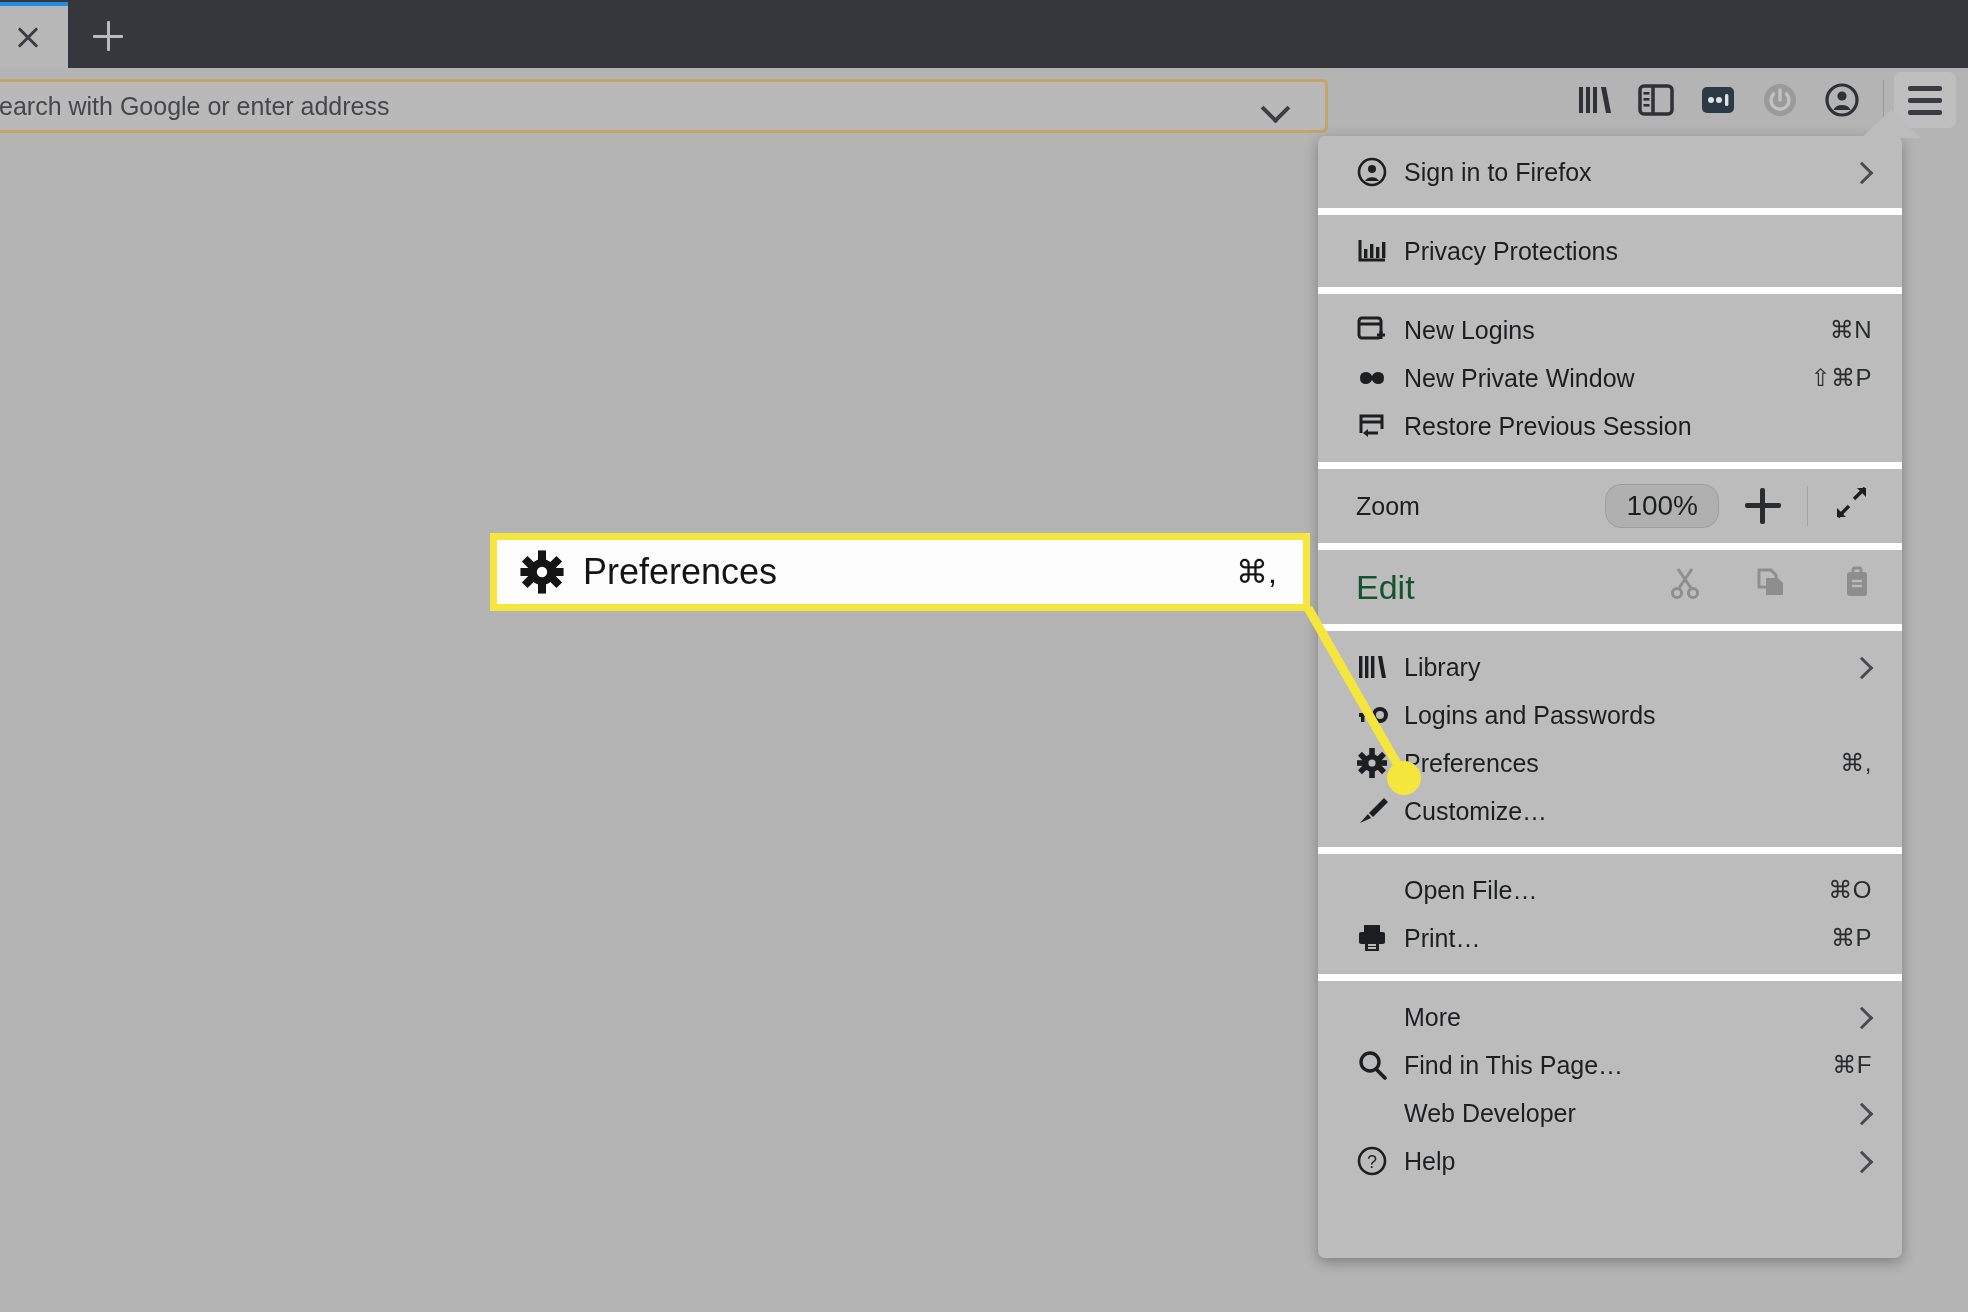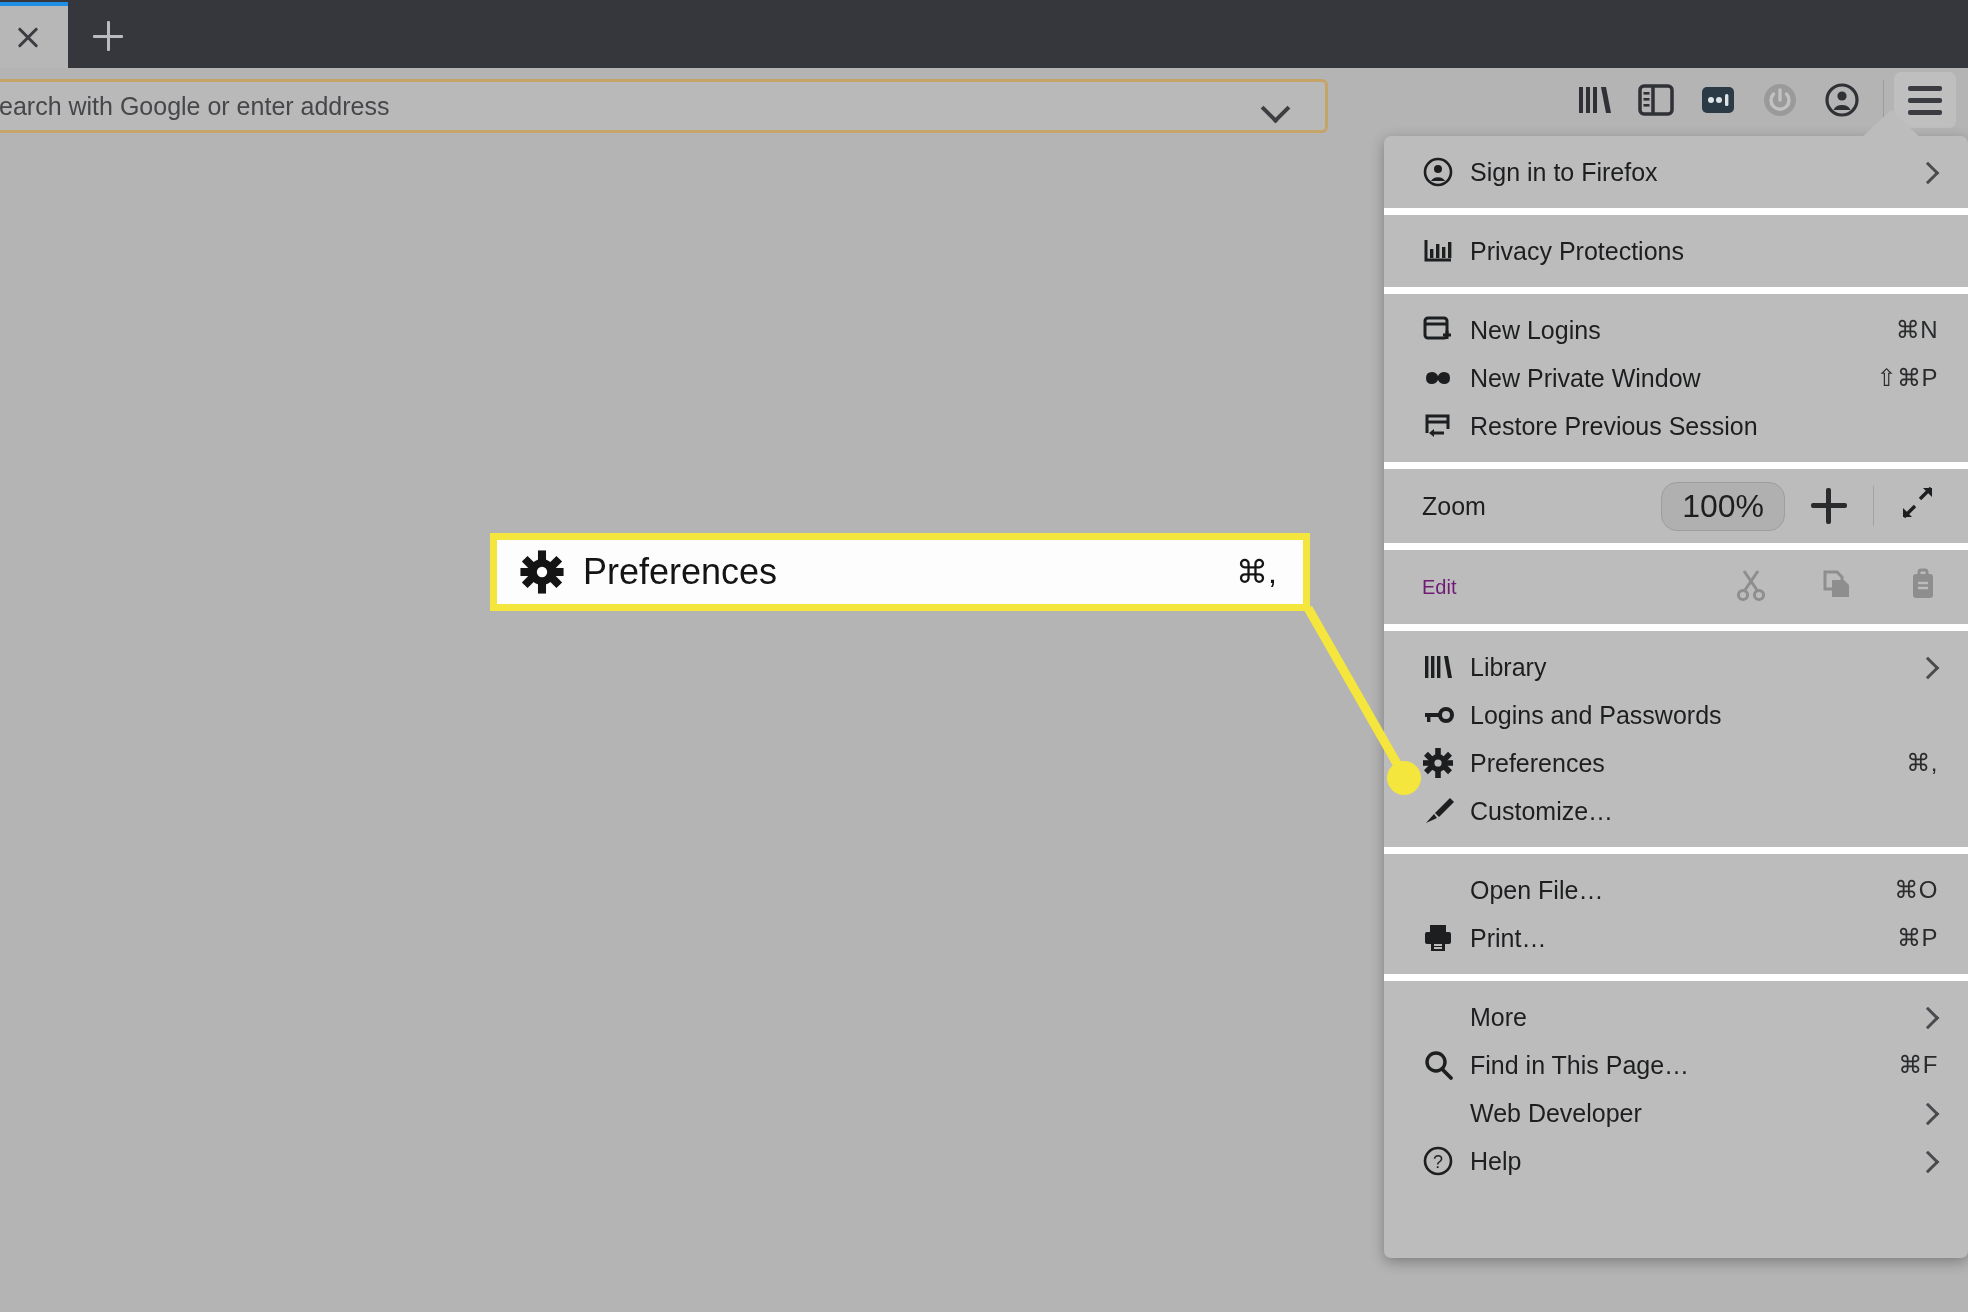--- a/index.html
+++ b/index.html
@@ -86,21 +86,21 @@
     width: 62px; height: 56px; border-radius: 7px;
     background: #bfbfbf;
     display: flex; align-items: center; justify-content: center;
     margin-right: 12px;
   }
   .hamburger { width: 34px; display: flex; flex-direction: column; gap: 7px; }
   .hamburger span { display: block; height: 5px; background: #3a3c41; border-radius: 2px; }
 
   
   .panel {
-    position: absolute; left: 1384px; top: 136px;
+    position: absolute; left: 1318px; top: 136px;
     width: 584px; height: 1122px;
     background: #bcbcbc;
     border-radius: 7px;
     box-shadow: 0 4px 14px rgba(0,0,0,.30);
   }
   .panel-arrow {
     position: absolute; left: 1861px; top: 110px;
     width: 0; height: 0;
     border-left: 30px solid transparent;
     border-right: 30px solid transparent;
@@ -135,34 +135,34 @@
   
   .zoomrow {
     display: flex; align-items: center; height: 74px;
     padding: 0 32px 0 38px; font-size: 25px; color: #1d1e20;
   }
   .zoomrow .lbl { width: 220px; }
   .zctl { display: flex; align-items: center; gap: 26px; flex: 1; justify-content: flex-end; }
   .zminus { width: 34px; height: 5px; background: #2a2b2d; border-radius: 2px; }
   .zpill {
     background: #b0b0b0; border: 1px solid #9e9e9e; border-radius: 16px;
-    padding: 5px 20px; font-size: 32px; color: #1d1e20;
+    padding: 5px 20px; font-size: 28px; color: #1d1e20;
   }
   .zplus { width: 36px; height: 36px; position: relative; }
   .zplus::before, .zplus::after {
     content: ""; position: absolute; background: #2a2b2d; border-radius: 2px;
   }
   .zplus::before { left: 0; top: 15px; width: 36px; height: 5px; }
   .zplus::after  { left: 15px; top: 0; width: 5px; height: 36px; }
   .zsep { width: 1px; height: 40px; background: #a3a3a3; }
 
   
   .editrow {
     display: flex; align-items: center; height: 74px;
-    padding: 0 28px 0 38px; font-size: 20px; color: #701a75;
+    padding: 0 28px 0 38px; font-size: 34px; color: #14532d;
   }
   .editrow .lbl { width: 220px; }
   .ectl { display: flex; align-items: center; gap: 52px; flex: 1; justify-content: flex-end; }
 
   
   .callout {
     position: absolute; left: 490px; top: 533px;
     width: 820px; height: 78px;
     background: #fdfdfd;
     border: 7px solid #f5e63d;

